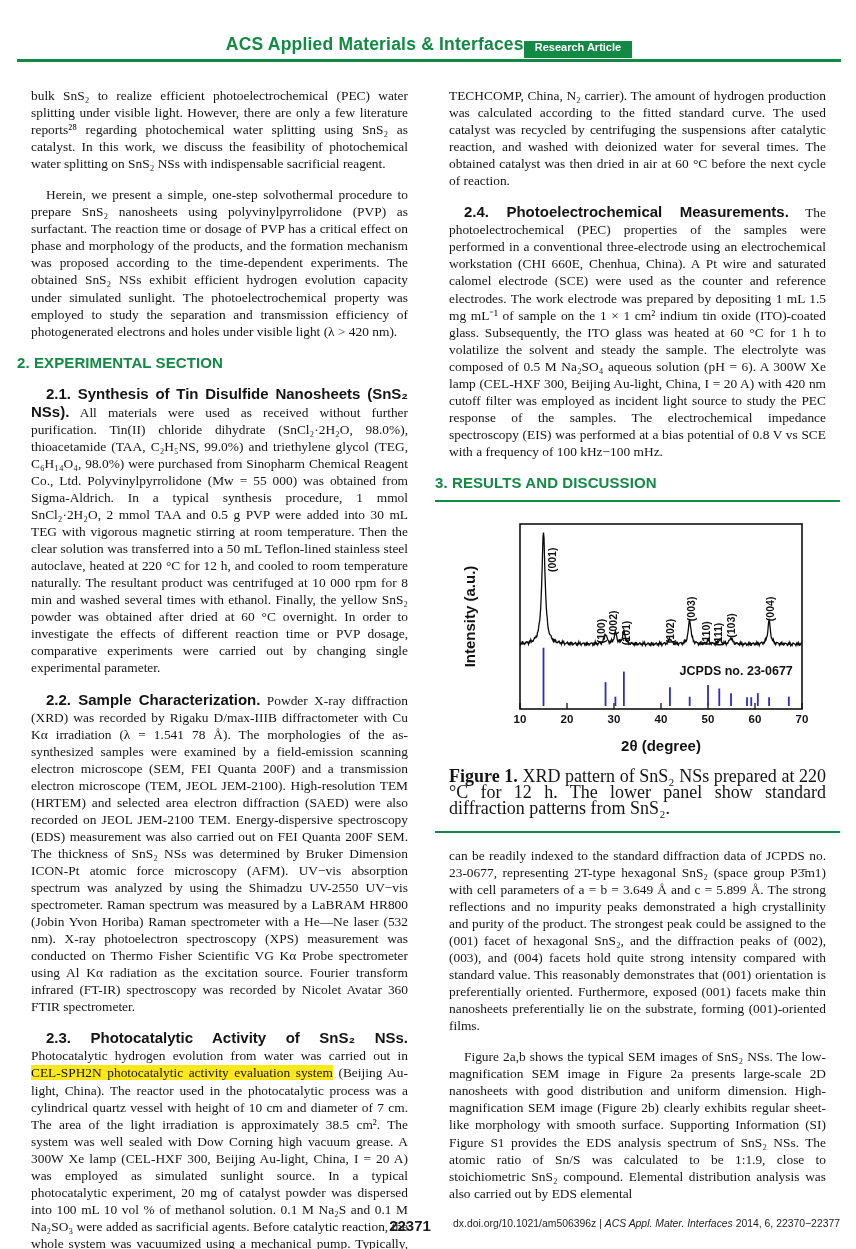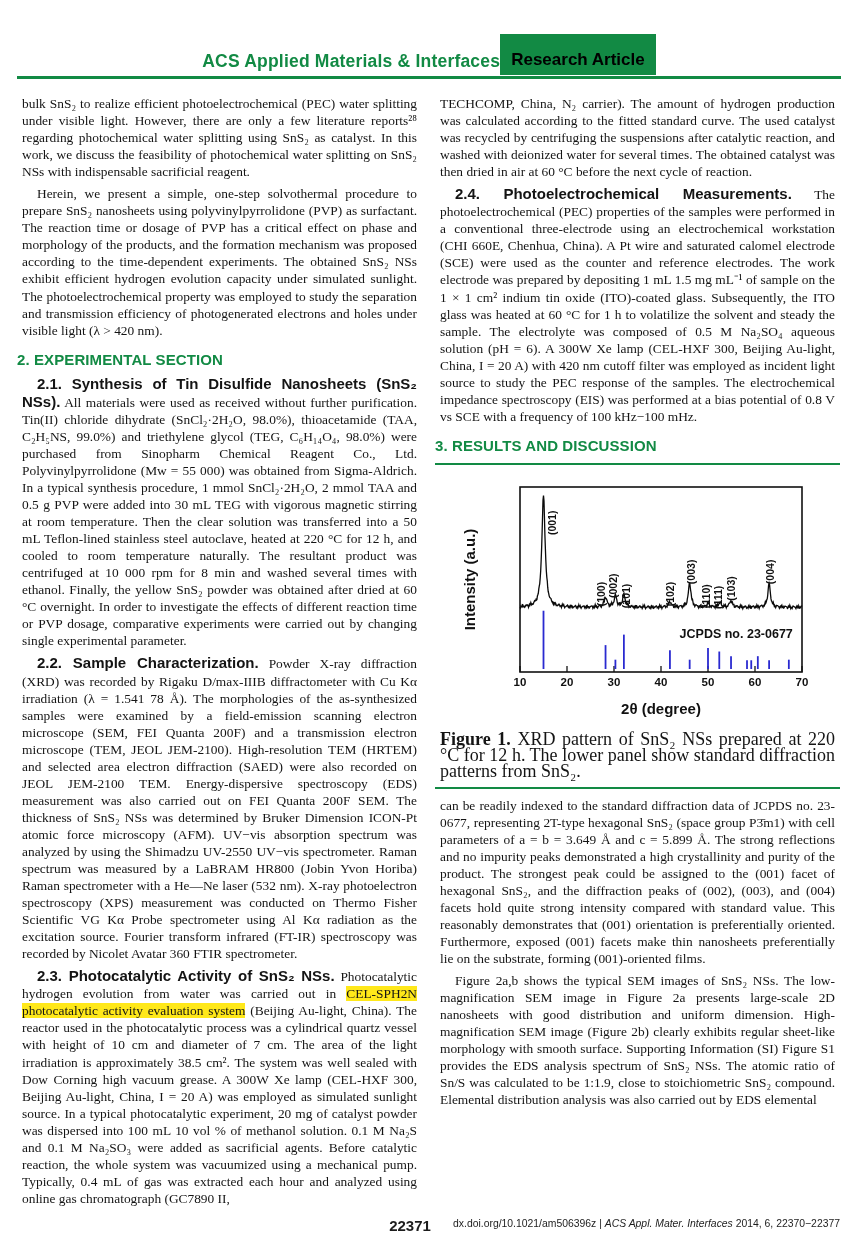--- a/index.html
+++ b/index.html
@@ -7,25 +7,25 @@
   html,body{margin:0;padding:0;}
   body{
     width:856px;height:1249px;background:#ffffff;overflow:hidden;position:relative;
     font-family:"Liberation Serif",serif;color:#141414;
   }
   .page{padding:34px 15px 0 17px;}
   .header{display:flex;justify-content:center;align-items:flex-end;
     border-bottom:3px solid var(--green);padding-bottom:1px;}
   .journal{font-family:"Liberation Sans",sans-serif;font-weight:bold;font-size:17.5px;
     color:var(--green);letter-spacing:.2px;padding-bottom:3px;}
-  .badge{background:var(--green);color:#000000;font-family:"Liberation Sans",sans-serif;
-    font-weight:bold;font-size:17px;padding:16px 11px 5px;}
+  .badge{background:var(--green);color:#ffffff;font-family:"Liberation Sans",sans-serif;
+    font-weight:bold;font-size:11px;padding:0 11px 5px;}
   .cols{display:flex;gap:13px;margin-top:11px;}
   .col{width:405px;font-size:13.4px;line-height:17.05px;text-align:justify;}
-  p{margin:5px;}
+  p{margin:14px;}
   .ind{text-indent:15px;}
   .runhead{font-family:"Liberation Sans",sans-serif;font-weight:bold;font-size:15px;}
   .sechead{font-family:"Liberation Sans",sans-serif;font-weight:bold;font-size:15px;
     color:var(--green);margin:12px 0 7px;letter-spacing:.1px;}
   .hl{background:var(--hl);}
   .figblock{margin:9px 0 7px;}
   .figrule{border:none;border-top:2.5px solid var(--green);margin:0 0 6px;}
   .figrule.bottom{margin:7px 0 8px;}
   .chartwrap{display:flex;justify-content:center;padding:8px 0 4px;}
   .caption{font-size:18px;line-height:15.9px;text-align:justify;margin-top:4px;}

